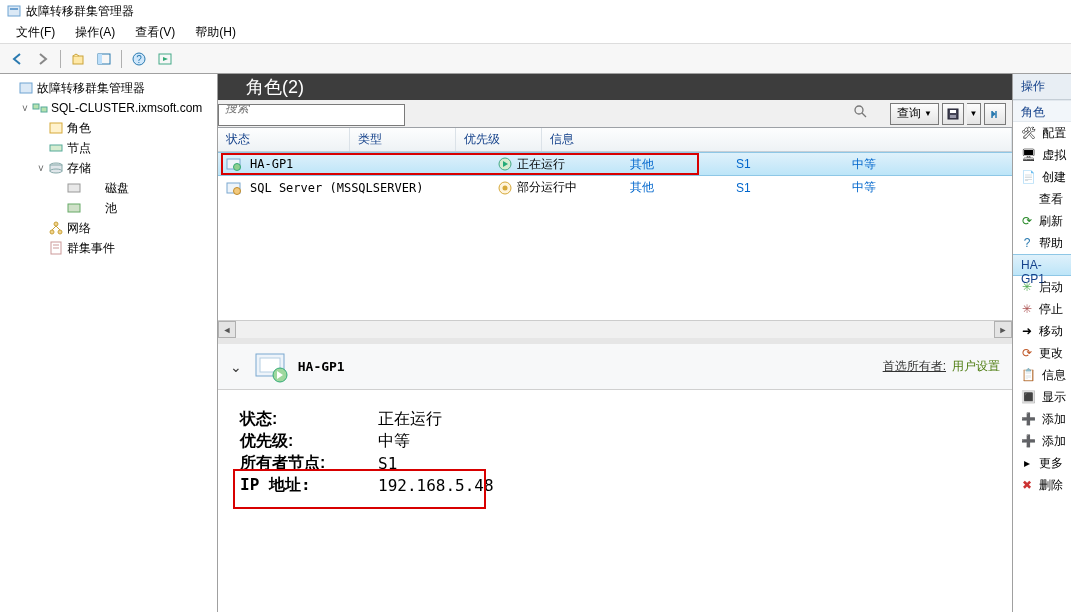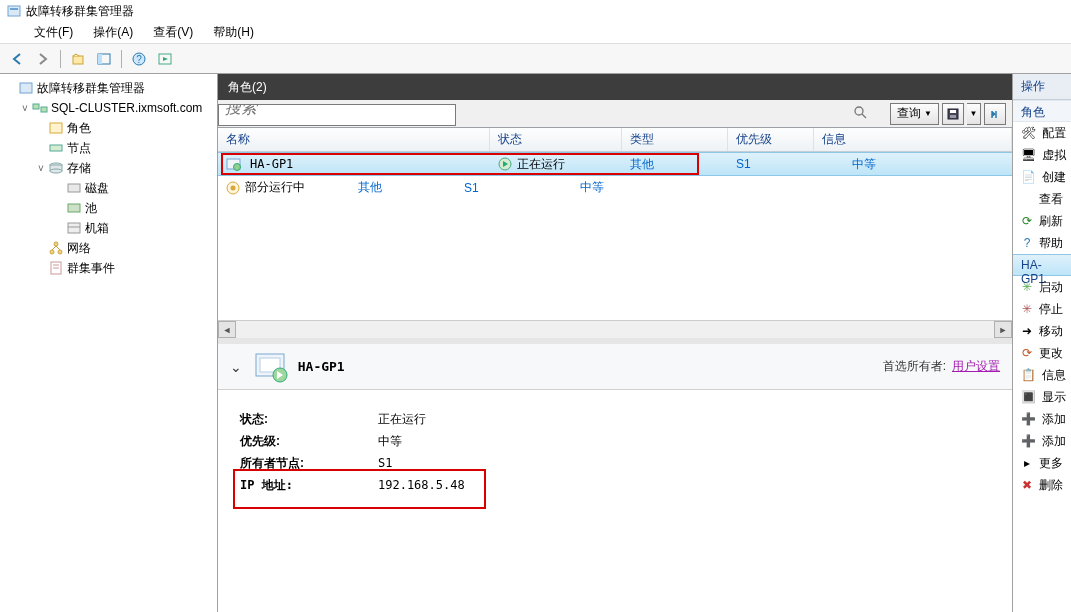--- a/index.html
+++ b/index.html
@@ -25,21 +25,21 @@
       width: 16px; height: 16px;
       margin-right: 4px;
       display: inline-flex; align-items: center; justify-content: center;
     }
     .title-text { font-size: 12px; }
     
     .menu-bar {
       height: 22px;
       display: flex;
       align-items: center;
-      padding: 0 24px;
+      padding: 0 6px;
       background: #fff;
       border-bottom: 1px solid #ddd;
     }
     .menu-item {
       padding: 2px 10px;
       cursor: default;
     }
     
     .toolbar {
       height: 30px;
@@ -82,55 +82,55 @@
       width: 14px; text-align: center; color: #606060;
       font-size: 10px; cursor: default;
     }
     .tree-icon {
       width: 16px; height: 16px; display: inline-flex;
       align-items: center; justify-content: center; margin-right: 3px;
     }
     .tree-label { cursor: default; }
     .indent-1 { padding-left: 18px; }
     .indent-2 { padding-left: 48px; }
-    .indent-3 { padding-left: 66px; }
+    .indent-3 { padding-left: 66px; gap: 20px; }
     
     .center-panel {
       flex: 1;
       display: flex;
       flex-direction: column;
       min-width: 0;
       border-right: 1px solid #a0a0a0;
       background: #f0f0f0;
     }
     .roles-header {
       background: #3d3d3d;
       color: #fff;
       height: 26px;
       display: flex;
       align-items: center;
-      padding: 0 10px;
-      font-size: 12px;
+      padding: 0 28px;
+      font-size: 18px;
     }
     .search-bar {
       display: flex;
       align-items: center;
       height: 28px;
       padding: 0 6px 0 0;
       background: #f0f0f0;
       border-bottom: 1px solid #9da1a6;
     }
     .search-input {
       flex: 1;
       height: 22px;
       border: 1px solid #7a7a7a;
       padding: 2px 22px 16px 6px;
       font-style: italic;
       color: #a16207;
-      font-size: 16px;
+      font-size: 12px;
       background: #fff;
       position: relative;
     }
     .search-wrapper { flex:1; position:relative; margin-right:4px;}
     .search-glass {
       position: absolute; right: 4px; top: 3px; color: #666;
     }
     .toolbar-btn {
       height: 22px; padding: 1px 6px;
       border: 1px solid #7a7a7a;
@@ -209,24 +209,24 @@
       background: #f7f8f9;
     }
     .collapse-arrow {
       font-size: 14px; color: #3b3b3b; margin-right: 12px;
     }
     .detail-big-icon {
       width: 34px; height: 34px; margin-right: 10px;
       display: inline-flex; align-items:center; justify-content:center;
     }
     .detail-title { font-weight: bold; font-size: 13px; flex:1; }
-    .detail-owner-label { color: #333; margin-right: 6px; }
-    .detail-owner-link { color: #a21caf; text-decoration: underline; }
+    .detail-owner-label { color: #333; margin-right: 6px; text-decoration: underline; }
+    .detail-owner-link { color: #4d7c0f; }
     .detail-body {
-      padding: 18px 22px; font-size: 12px;
+      padding: 18px 22px; font-size: 16px;
       position: relative;
     }
     .detail-row { display:flex; height: 22px; align-items:center; }
     .detail-key { width: 138px; font-weight: bold; }
     .detail-val { }
     
     .actions-panel {
       width: 58px;
       background: #fff;
       display:flex; flex-direction:column;
@@ -366,29 +366,20 @@
       <span class="tree-label">磁盘</span>
     </div>
     <div class="tree-node indent-3">
       <span class="tree-icon">
           <svg width="16" height="16">
             <rect x="2" y="4" width="12" height="8" fill="#cfe0c8" stroke="#6a6"></rect>
           </svg>
         </span>
       <span class="tree-label">池</span>
     </div>
-    <div class="tree-node indent-3">
-      <span class="tree-icon">
-          <svg width="16" height="16">
-            <rect x="2" y="3" width="12" height="10" fill="#eee" stroke="#999"></rect>
-            <line x1="2" y1="7" x2="14" y2="7" stroke="#999"></line>
-          </svg>
-        </span>
-      <span class="tree-label">机箱</span>
-    </div>
     <div class="tree-node indent-2">
       <span class="tree-icon">
           <svg width="16" height="16">
             <circle cx="4" cy="12" r="2" fill="#f2d38b" stroke="#caa33b"></circle>
             <circle cx="12" cy="12" r="2" fill="#f2d38b" stroke="#caa33b"></circle>
             <circle cx="8" cy="4" r="2" fill="#f2d38b" stroke="#caa33b"></circle>
             <path d="M8 6 L4 10 M8 6 L12 10" stroke="#caa33b"></path>
           </svg>
         </span>
       <span class="tree-label">网络</span>
@@ -437,21 +428,20 @@
           <svg width="14" height="14">
             <line x1="4" y1="4" x2="4" y2="11" stroke="#2a7ab0" stroke-width="1.5"></line>
             <line x1="8" y1="4" x2="8" y2="11" stroke="#2a7ab0" stroke-width="1.5"></line>
             <path d="M4 4 L8 7 L4 10" fill="#2a7ab0"></path>
           </svg>
         </button>
     </div>
 
     <div class="grid" style="position:relative">
       <div class="grid-header">
-        <div class="col-name">名称</div>
         <div class="col-status">状态</div>
         <div class="col-type">类型</div>
         <div class="col-priority">优先级</div>
         <div class="col-info">信息</div>
       </div>
       <div class="grid-body">
         <div class="grid-row selected">
           <div class="grid-cell col-name">
             <span class="tree-icon">
                 <svg width="16" height="16">
@@ -469,20 +459,29 @@
                 </svg>
               </span>
             <span>正在运行</span>
           </div>
           <div class="grid-cell col-type link-blue">其他</div>
           <div class="grid-cell col-owner link-blue">S1</div>
           <div class="grid-cell col-priority link-blue">中等</div>
           <div class="grid-cell col-info"></div>
         </div>
         <div class="grid-row">
+          <div class="grid-cell col-name">
+            <span class="tree-icon">
+                <svg width="16" height="16">
+                  <rect x="1" y="3" width="13" height="10" fill="#eef4fa" stroke="#7ba7cf"></rect>
+                  <circle cx="11" cy="11" r="3.5" fill="#f2c97d" stroke="#c08a2a"></circle>
+                </svg>
+              </span>
+            <span class="monofont">SQL Server (MSSQLSERVER)</span>
+          </div>
           <div class="grid-cell col-status">
             <span>
                 <svg width="14" height="14">
                   <circle cx="7" cy="7" r="6" fill="#fff4dc" stroke="#d6a93a"></circle>
                   <circle cx="7" cy="7" r="2.5" fill="#d6a93a"></circle>
                 </svg>
               </span>
             <span>部分运行中</span>
           </div>
           <div class="grid-cell col-type link-blue">其他</div>

